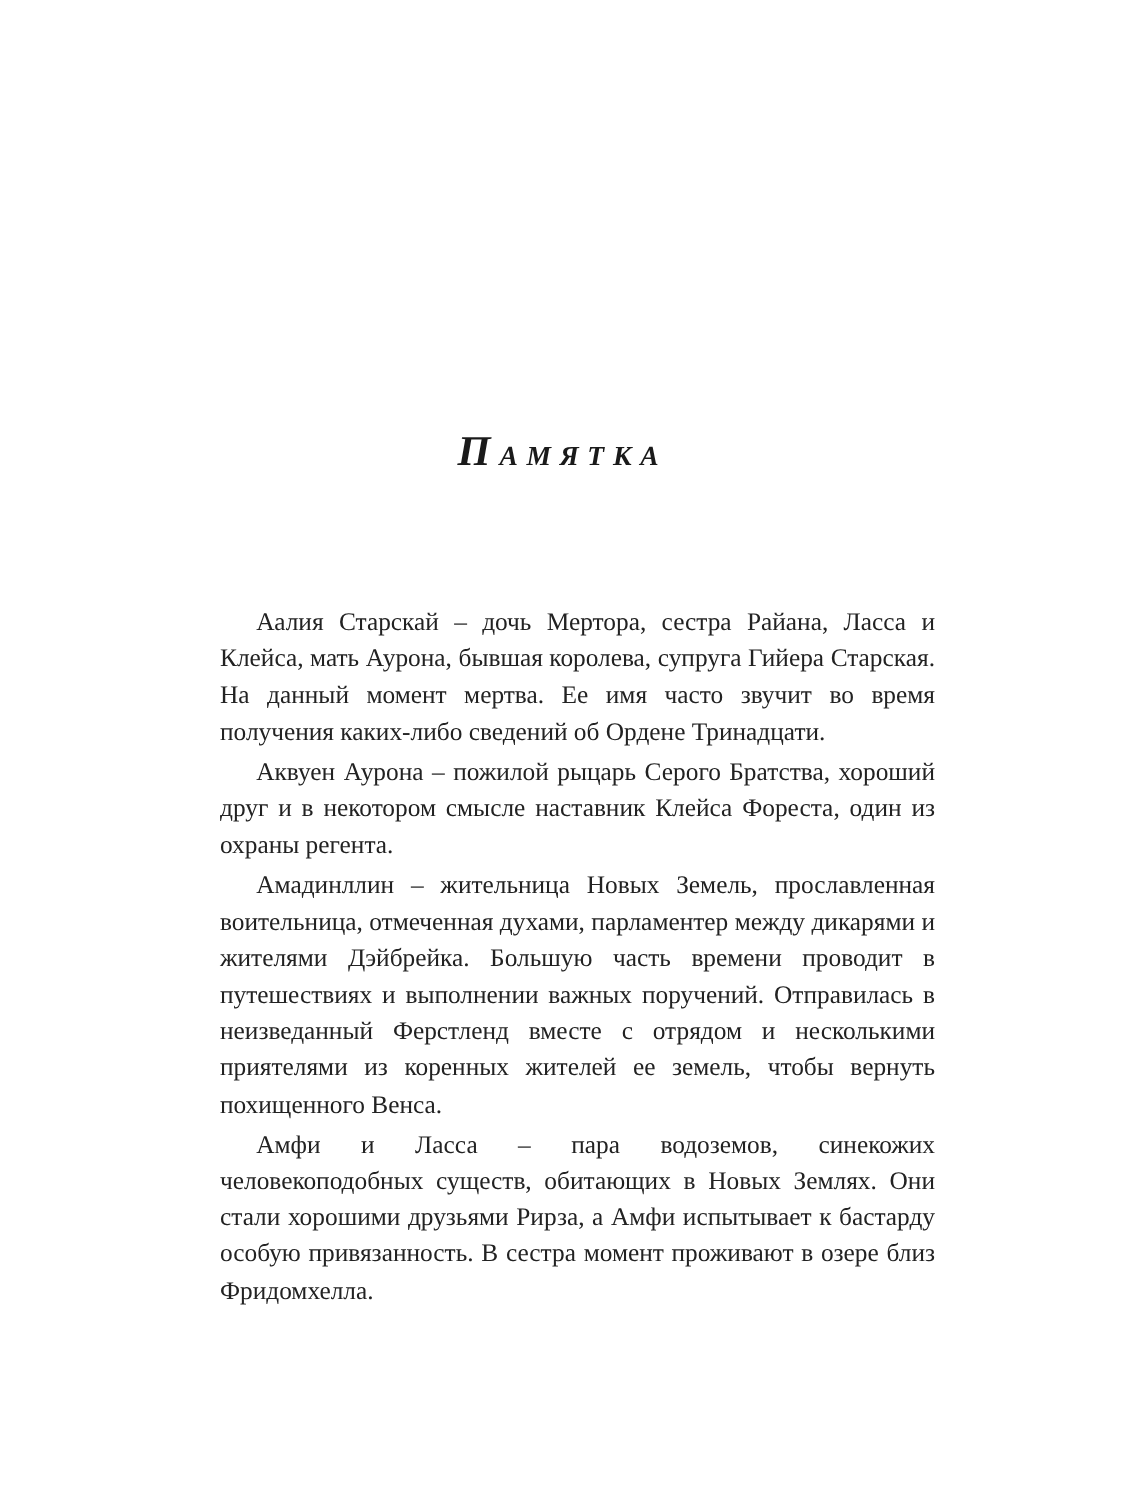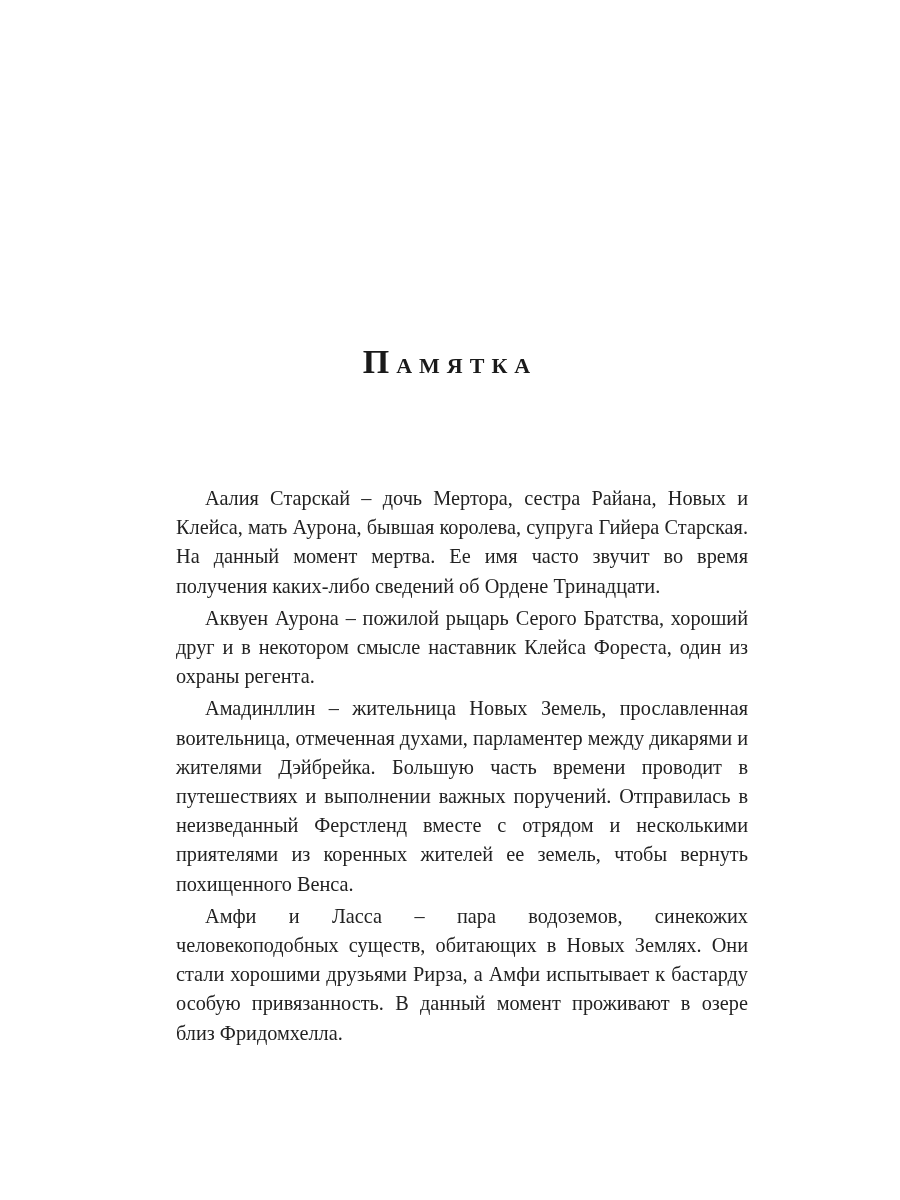--- a/index.html
+++ b/index.html
@@ -30,20 +30,21 @@
       font-family: "Liberation Serif", "DejaVu Serif", serif;
       color: #1a1a1a;
     }
     .heading .line {
       display: block;
       line-height: 43px;
       letter-spacing: 7px;
       font-size: 19px;
       font-weight: bold;
       text-transform: uppercase;
+      font-style: italic;
     }
     .heading .line.first {
       font-size: 22px;
     }
     .heading .line.first .cap {
       font-size: 34px;
       letter-spacing: 7px;
     }
     .heading .paren {
       font-size: 32px;
@@ -75,19 +76,19 @@
 </head>
 <body>
 
 <div class="page">
 
   <div class="heading">
     <span class="line first"><span class="cap">П</span><span>амятка</span></span>
   </div>
 
   <div class="body-text">
-    <p class="entry"><span class="name">Аалия Старскай</span><span> – дочь Мертора, сестра Райана, Новых и Клейса, мать Аурона, бывшая королева, супруга Гийера Старская. На данный момент мертва. Ее имя часто звучит во время получения каких-либо сведений об Ордене Тринадцати.</span></p>
+    <p class="entry"><span class="name">Аалия Старскай</span><span> – дочь Мертора, сестра Райана, Ласса и Клейса, мать Аурона, бывшая королева, супруга Гийера Старская. На данный момент мертва. Ее имя часто звучит во время получения каких-либо сведений об Ордене Тринадцати.</span></p>
     <p class="entry"><span class="name">Аквуен Аурона</span><span> – пожилой рыцарь Серого Братства, хороший друг и в некотором смысле наставник Клейса Фореста, один из охраны регента.</span></p>
     <p class="entry"><span class="name">Амадинллин</span><span> – жительница Новых Земель, прославленная воительница, отмеченная духами, парламентер между дикарями и жителями Дэйбрейка. Большую часть времени проводит в путешествиях и выполнении важных поручений. Отправилась в неизведанный Ферстленд вместе с отрядом и несколькими приятелями из коренных жителей ее земель, чтобы вернуть похищенного Венса.</span></p>
-    <p class="entry"><span class="name">Амфи</span><span> и </span><span class="name">Ласса</span><span> – пара водоземов, синекожих человекоподобных существ, обитающих в Новых Землях. Они стали хорошими друзьями Рирза, а Амфи испытывает к бастарду особую привязанность. В данный момент проживают в озере близ Фридомхелла.</span></p>
+    <p class="entry"><span class="name">Амфи</span><span> и </span><span class="name">Ласса</span><span> – пара водоземов, синекожих человекоподобных существ, обитающих в Новых Землях. Они стали хорошими друзьями Рирза, а Амфи испытывает к бастарду особую привязанность. В сестра момент проживают в озере близ Фридомхелла.</span></p>
   </div>
 
 </div>
 
 </body></html>

